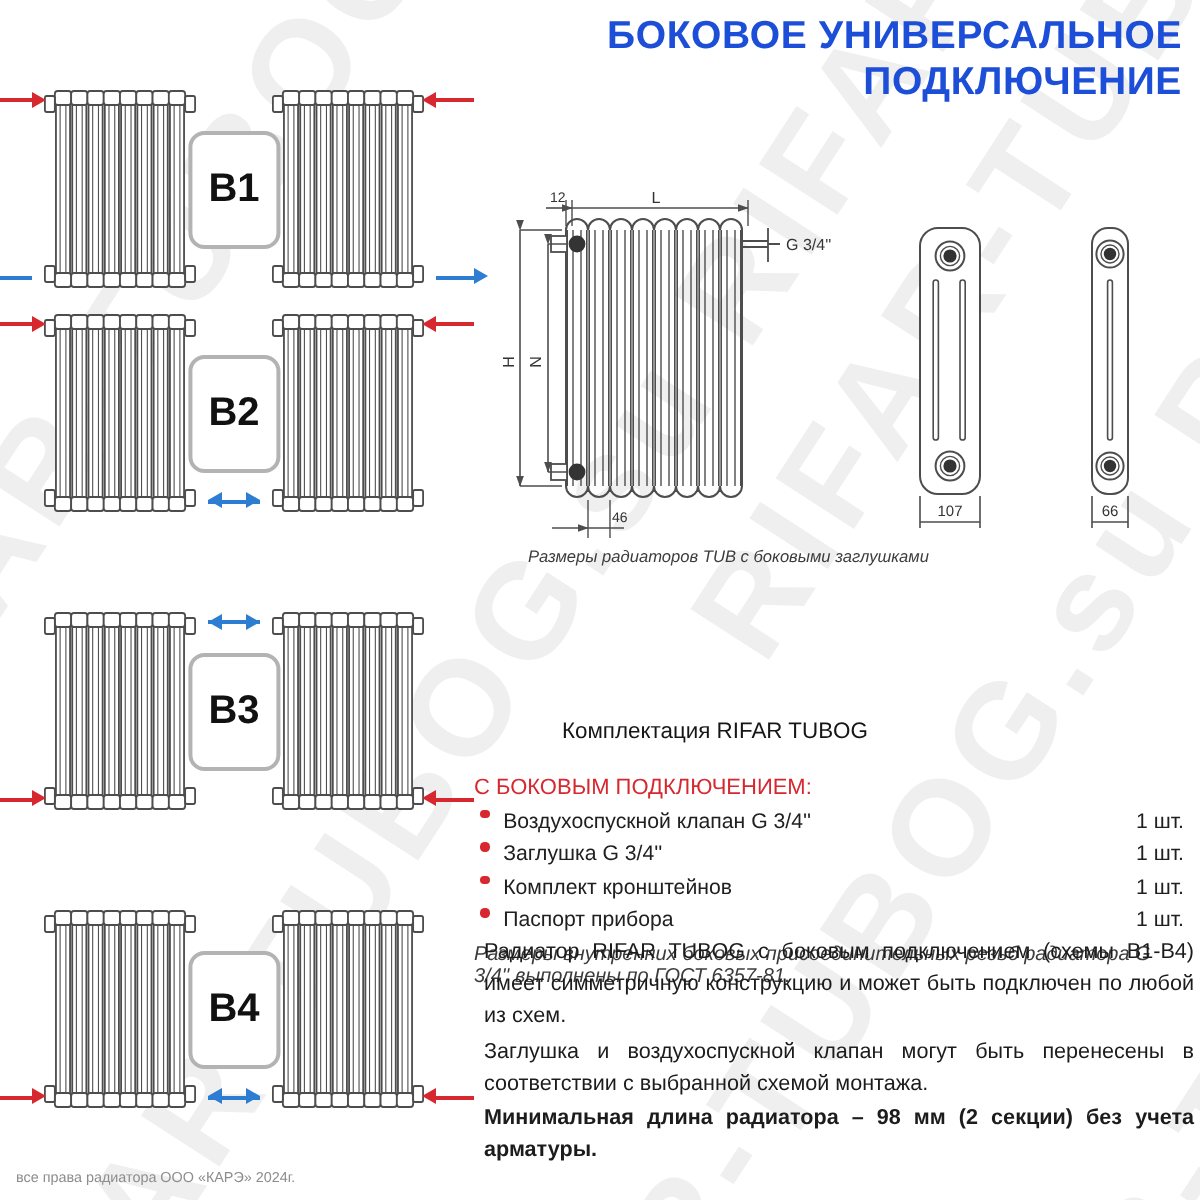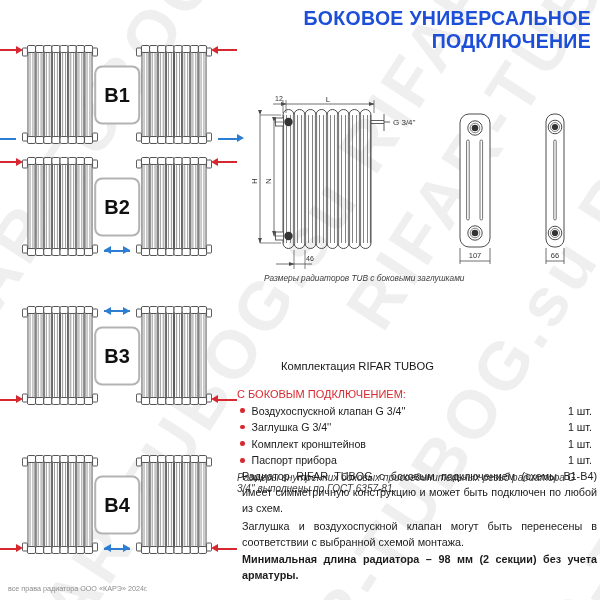--- a/index.html
+++ b/index.html
@@ -29,21 +29,21 @@
       border:4.4px solid transparent;border-left:none;border-right:7px solid currentColor;}
   
   .tech{position:absolute;}
   .tech text{font-family:"Liberation Sans",sans-serif;fill:#333;}
   .caption{position:absolute;left:264px;top:273px;font-size:8.3px;font-style:italic;
            color:#3c3c3c;}
   
   .equip{position:absolute;left:237px;top:360px;width:355px;}
   .equip-h{font-size:11.2px;font-weight:normal;color:#161616;padding-left:44px;}
   .equip-sub{font-size:11px;font-weight:normal;color:#d7282f;margin-top:16px;}
-  .eq-item{display:flex;align-items:center;font-size:10.6px;color:#202020;margin-top:4.6px;}
+  .eq-item{display:flex;font-size:10.6px;color:#202020;margin-top:4.6px;}
   .dot{width:4.6px;height:4.6px;border-radius:50%;background:#d7282f;margin:0 7px 0 3px;
        flex:none;}
   .eq-label{flex:1;}
   .eq-qty{flex:none;}
   .footnote{font-size:10px;font-style:italic;color:#3c3c3c;margin-top:6px;}
   
   .desc{position:absolute;left:242px;top:468px;width:355px;font-size:10.8px;
         line-height:1.5;color:#1c1c1c;text-align:justify;}
   .desc p{margin:0 0 1px 0;}
   .desc .strong{font-weight:bold;}

